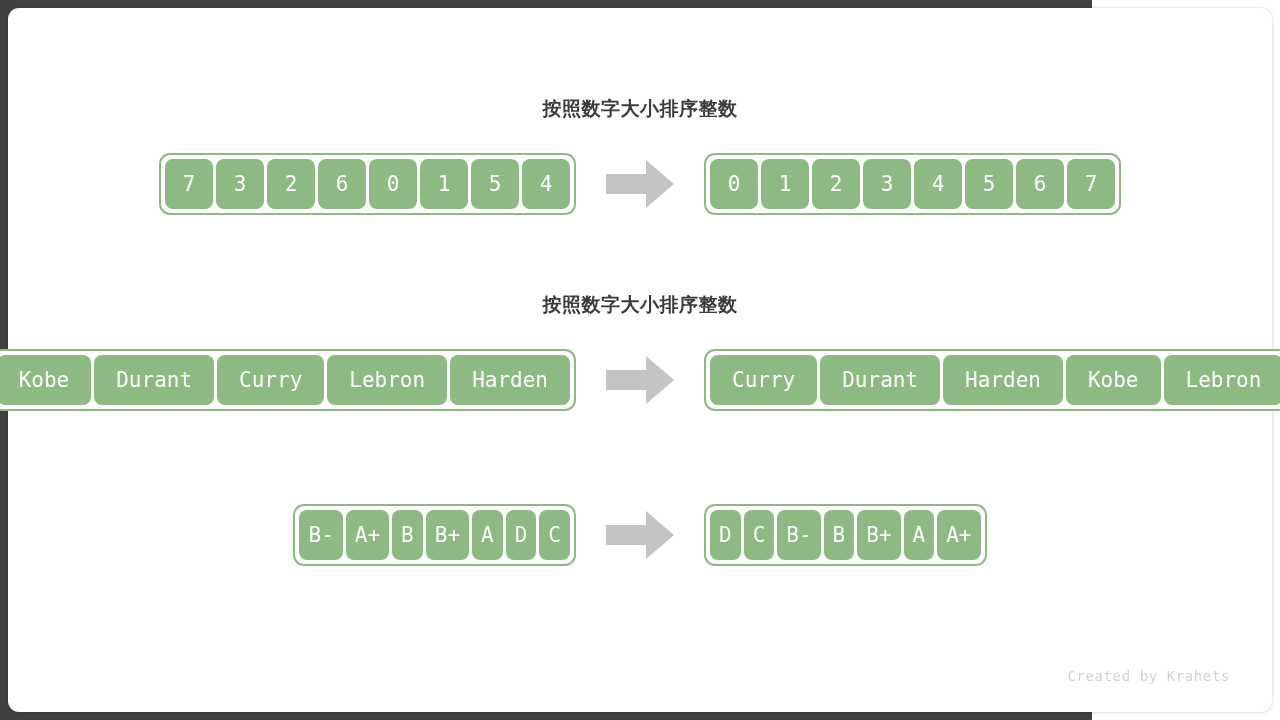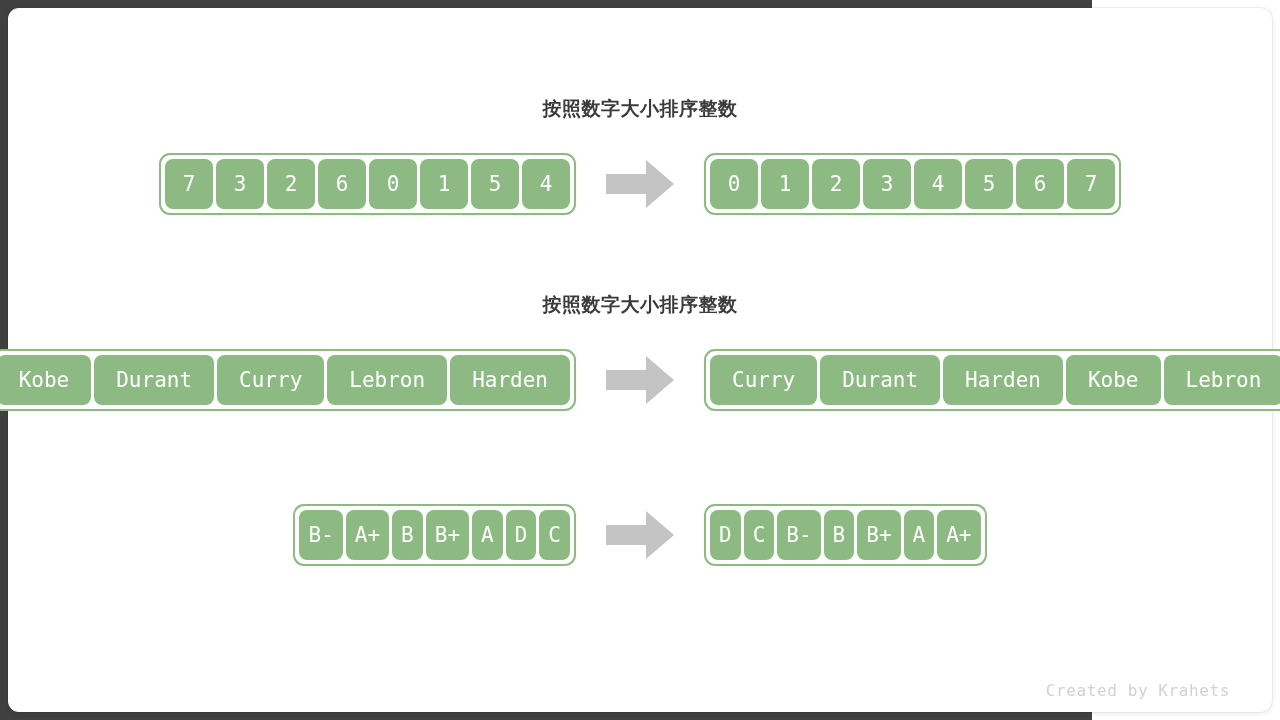--- a/index.html
+++ b/index.html
@@ -109,23 +109,23 @@
     display: flex;
     align-items: center;
     justify-content: center;
   }
   .arrow svg { display: block; }
 
   
   .watermark {
     position: absolute;
     right: 42px;
-    bottom: 12px;
+    bottom: 28px;
     font-family: "DejaVu Sans Mono", monospace;
-    font-size: 16px;
+    font-size: 14px;
     color: #d2d2d2;
     letter-spacing: 0.6px;
     white-space: nowrap;
   }
 </style>
 </head>
 <body>
 
 <div class="canvas">
   <div class="card">

